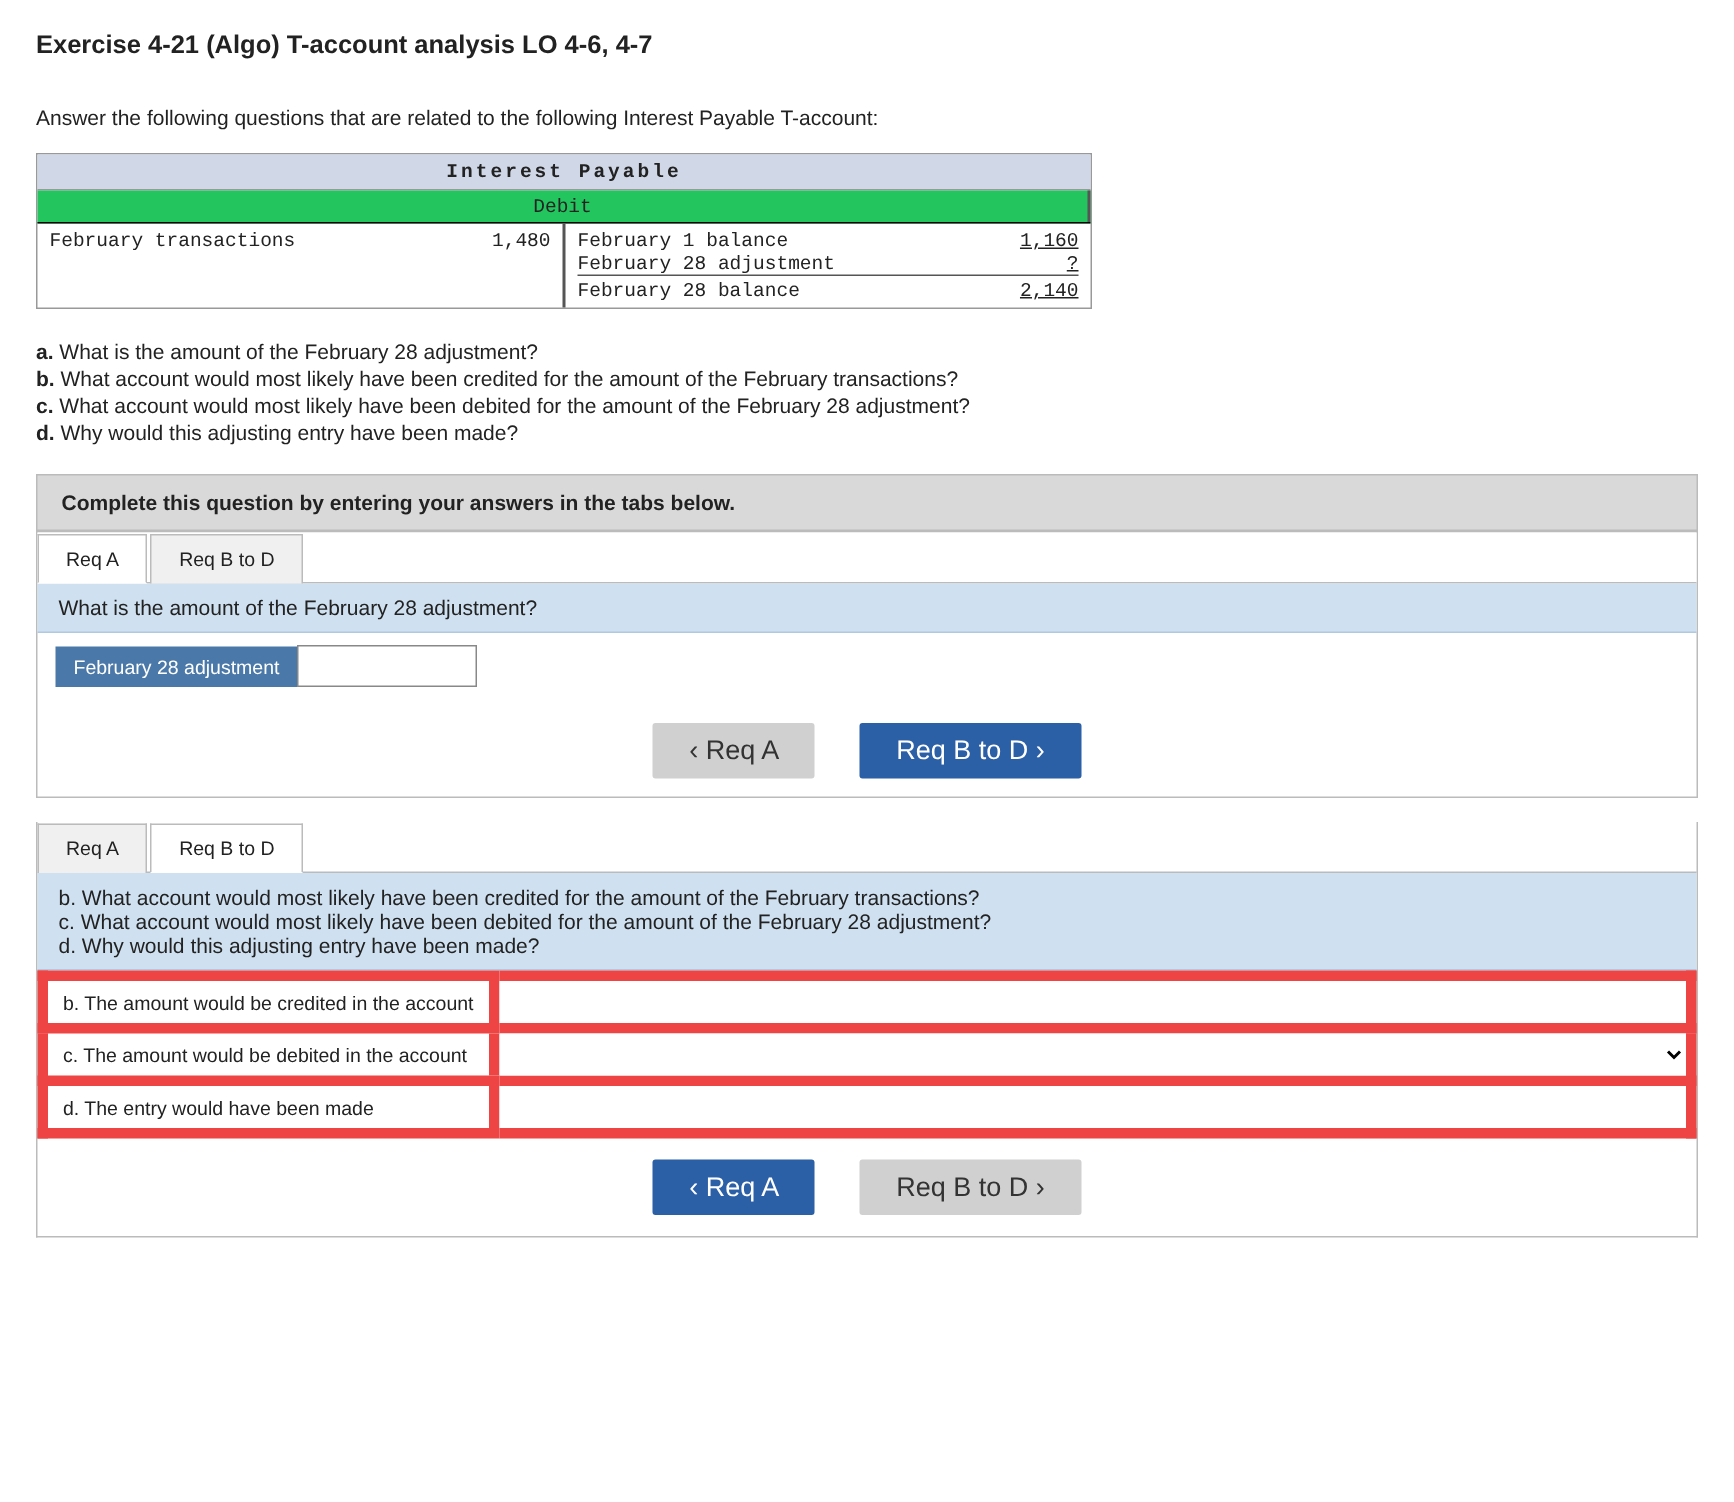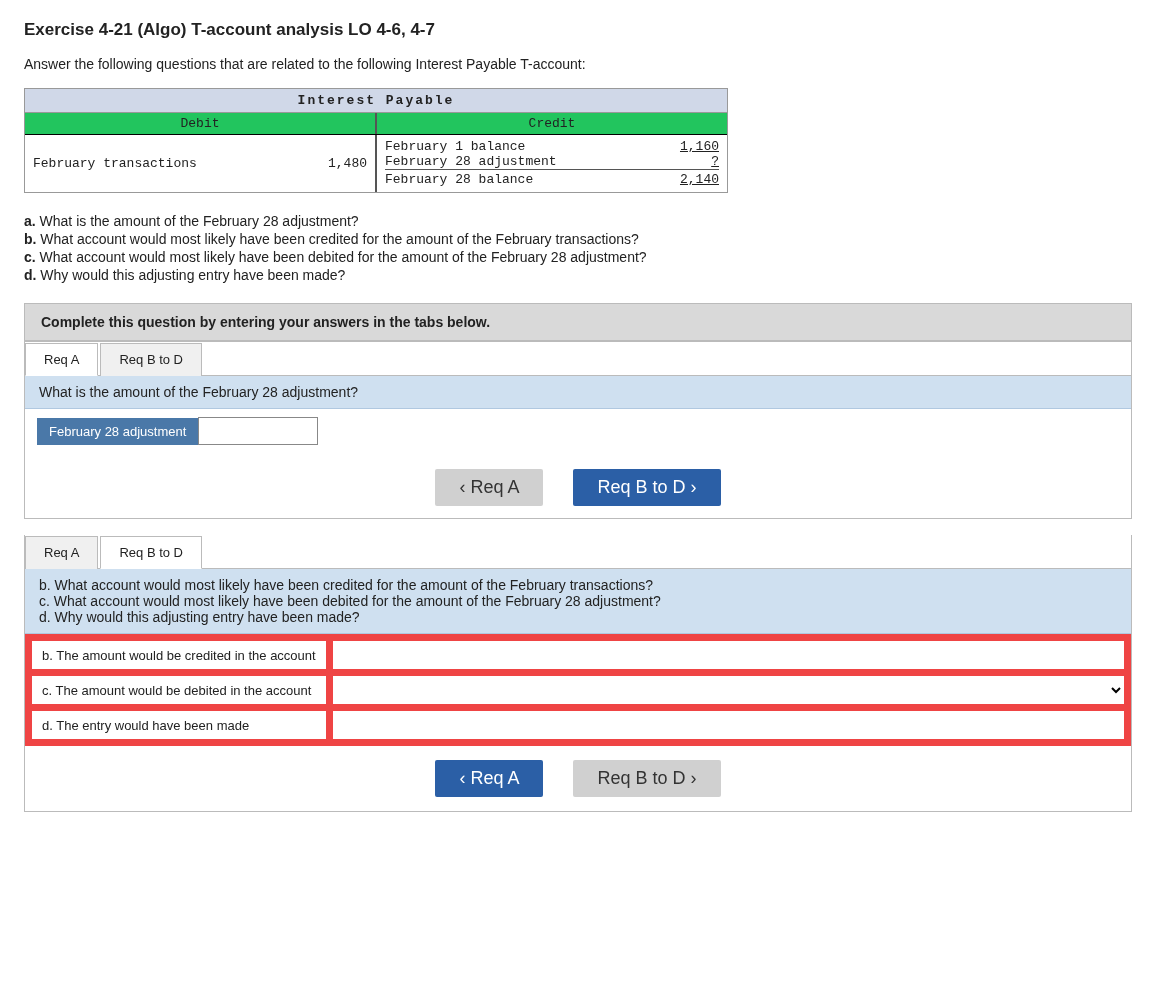--- a/index.html
+++ b/index.html
@@ -7,21 +7,21 @@
       font-family: Arial, sans-serif;
       font-size: 14px;
       background: #fff;
       color: #222;
       padding: 20px 24px;
       max-width: 1156px;
     }
     h1 {
       font-size: 17px;
       font-weight: bold;
-      margin-bottom: 16px;
+      margin-bottom: 30px;
     }
     .intro-text {
       margin-bottom: 16px;
       font-size: 14px;
     }
     
     .required-section {
       margin-bottom: 20px;
     }
     .required-section .req-title {
@@ -234,21 +234,21 @@
       font-family: 'Courier New', monospace;
       font-size: 13px;
       padding: 3px;
     }
     .taccount-body {
       display: flex;
     }
     .taccount-debit-col {
       flex: 1;
       border-right: 2px solid #555;
-      padding: 21px 8px;
+      padding: 4px 8px;
       font-family: 'Courier New', monospace;
       font-size: 13px;
     }
     .taccount-credit-col {
       flex: 1;
       padding: 4px 8px;
       font-family: 'Courier New', monospace;
       font-size: 13px;
     }
     .credit-entry {
@@ -286,21 +286,20 @@
 <h1>Exercise 4-21 (Algo) T-account analysis LO 4-6, 4-7</h1>
 
 
 <p class="intro-text">Answer the following questions that are related to the following Interest Payable T-account:</p>
 
 
 <div class="taccount-container">
   <div class="taccount-title">Interest Payable</div>
   <div class="taccount-col-headers">
     <div class="col-debit">Debit</div>
-    <div class="col-credit">Credit</div>
   </div>
   <div class="taccount-body">
     <div class="taccount-debit-col">
       <div class="debit-entry">
         <span>February transactions</span>
         <span class="debit-val">1,480</span>
       </div>
     </div>
     <div class="taccount-credit-col">
       <div class="credit-entry">

